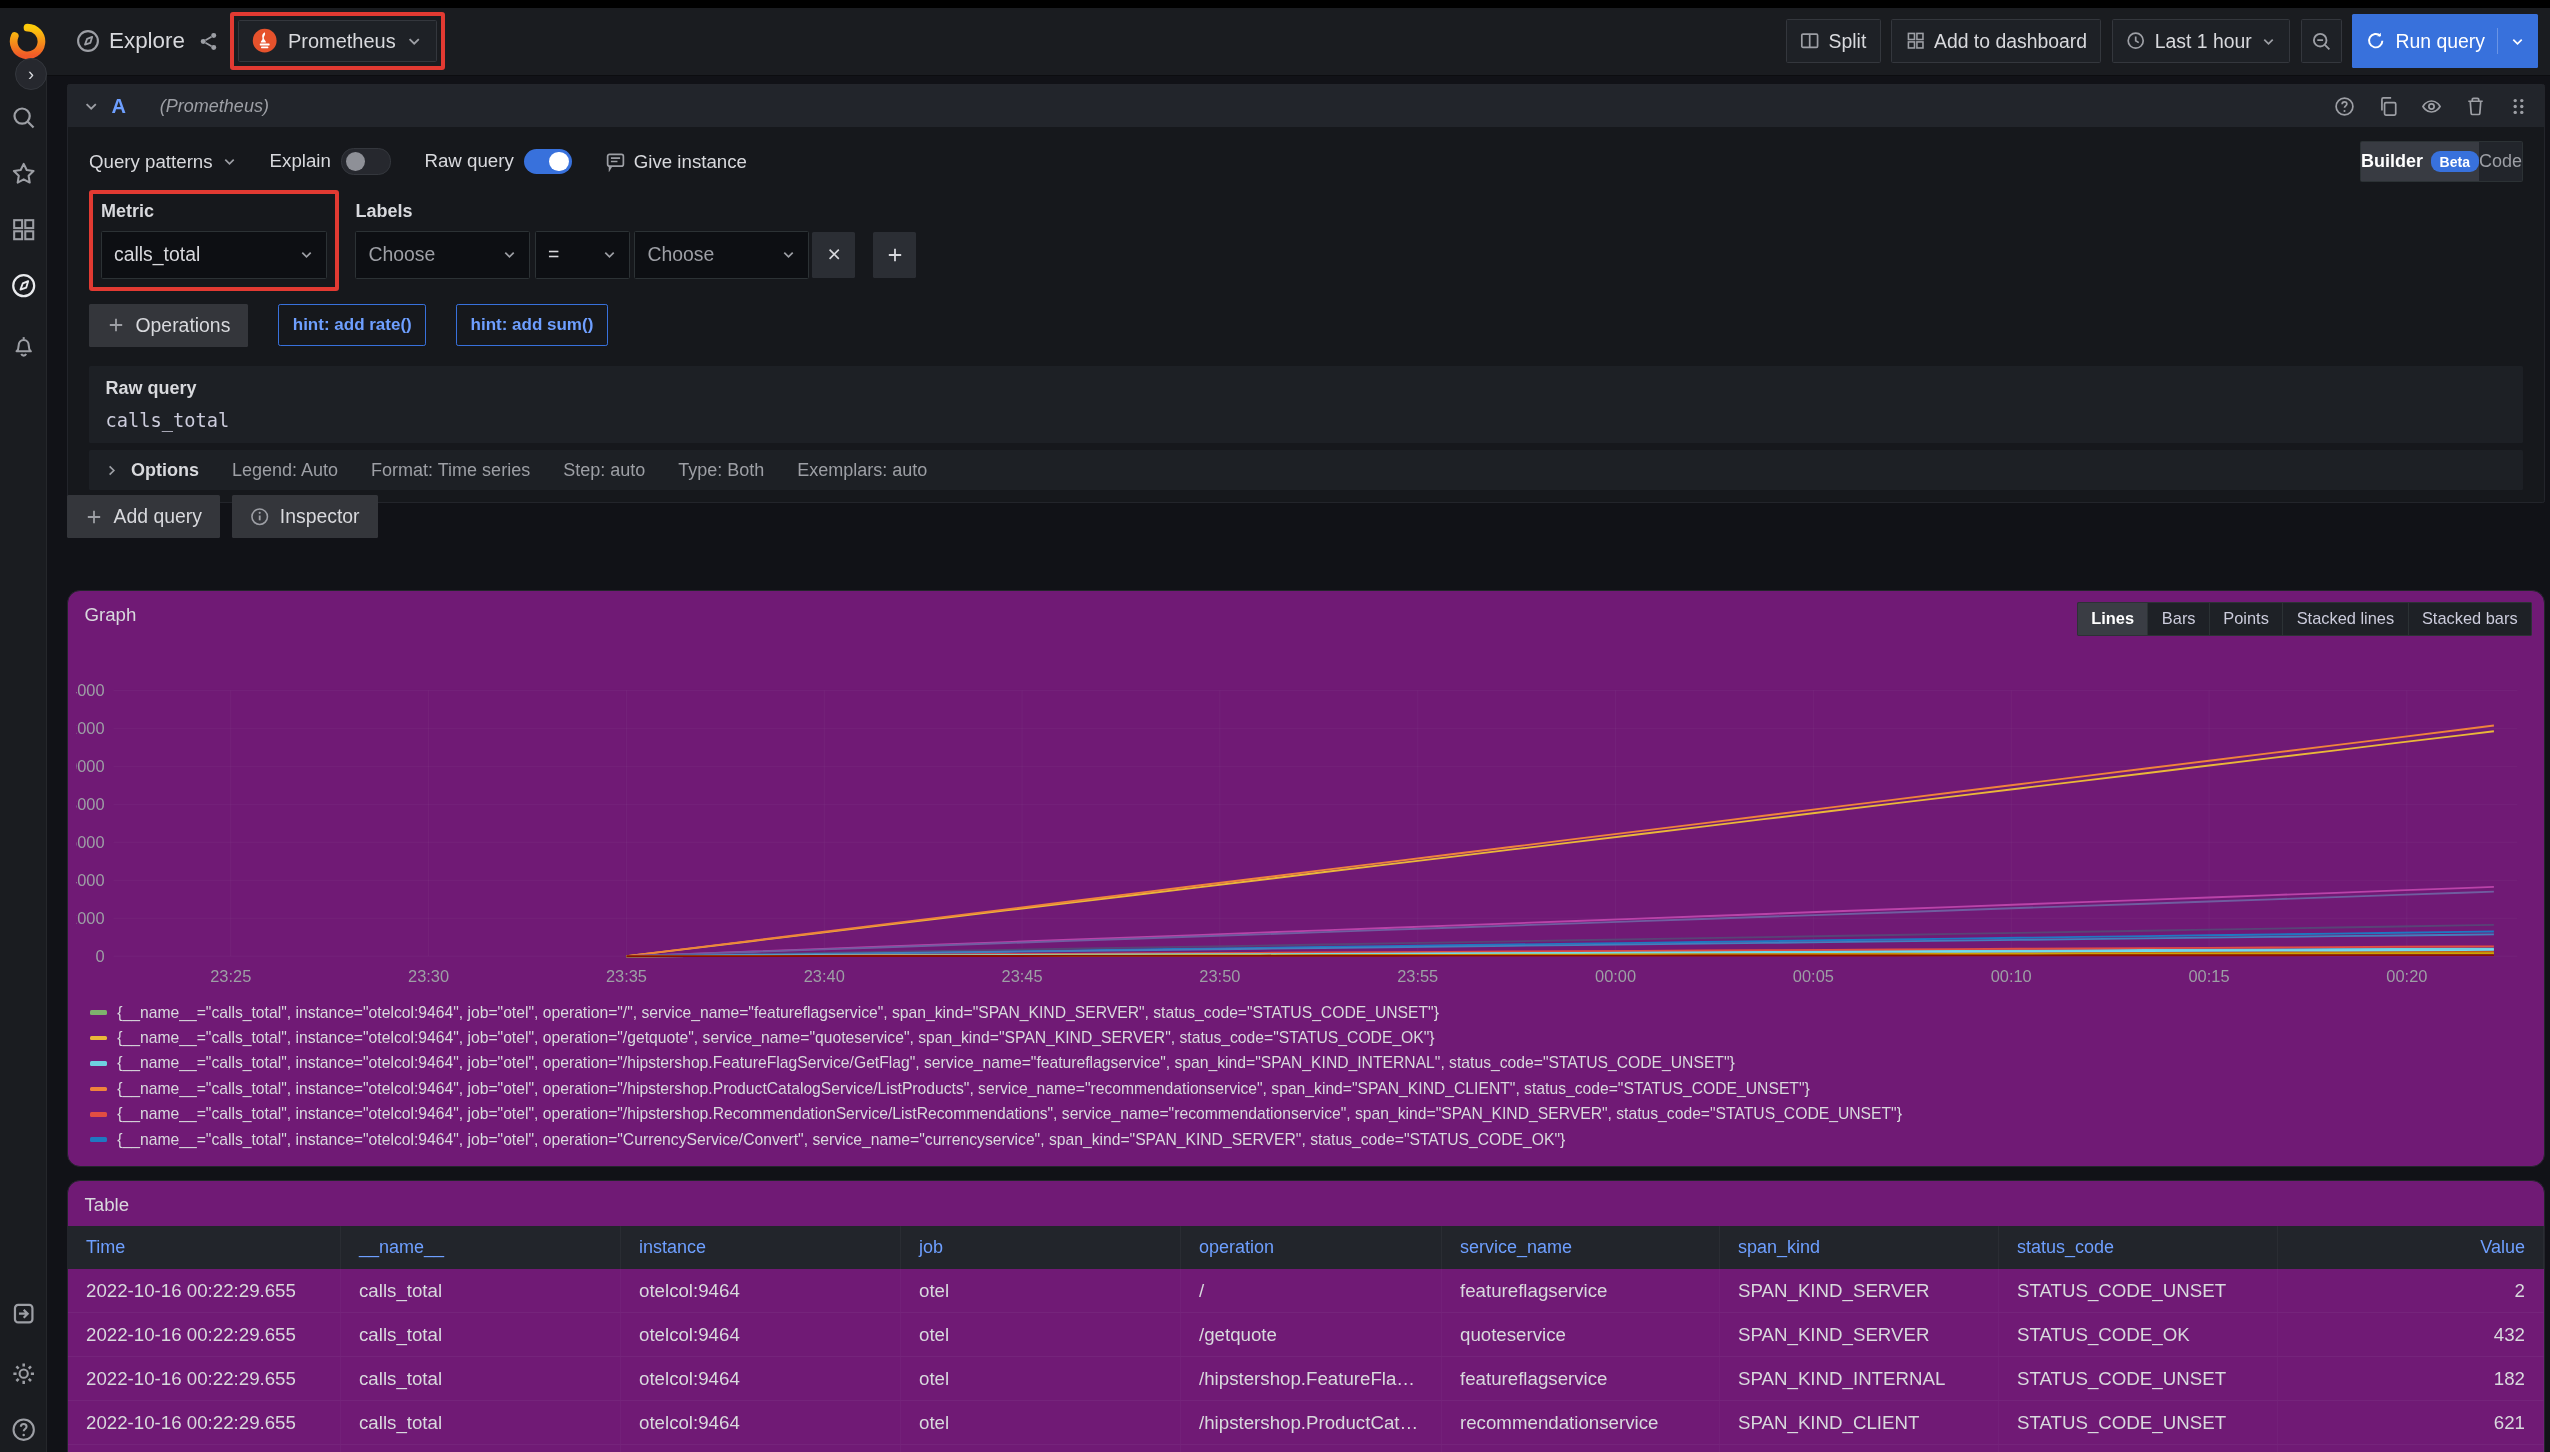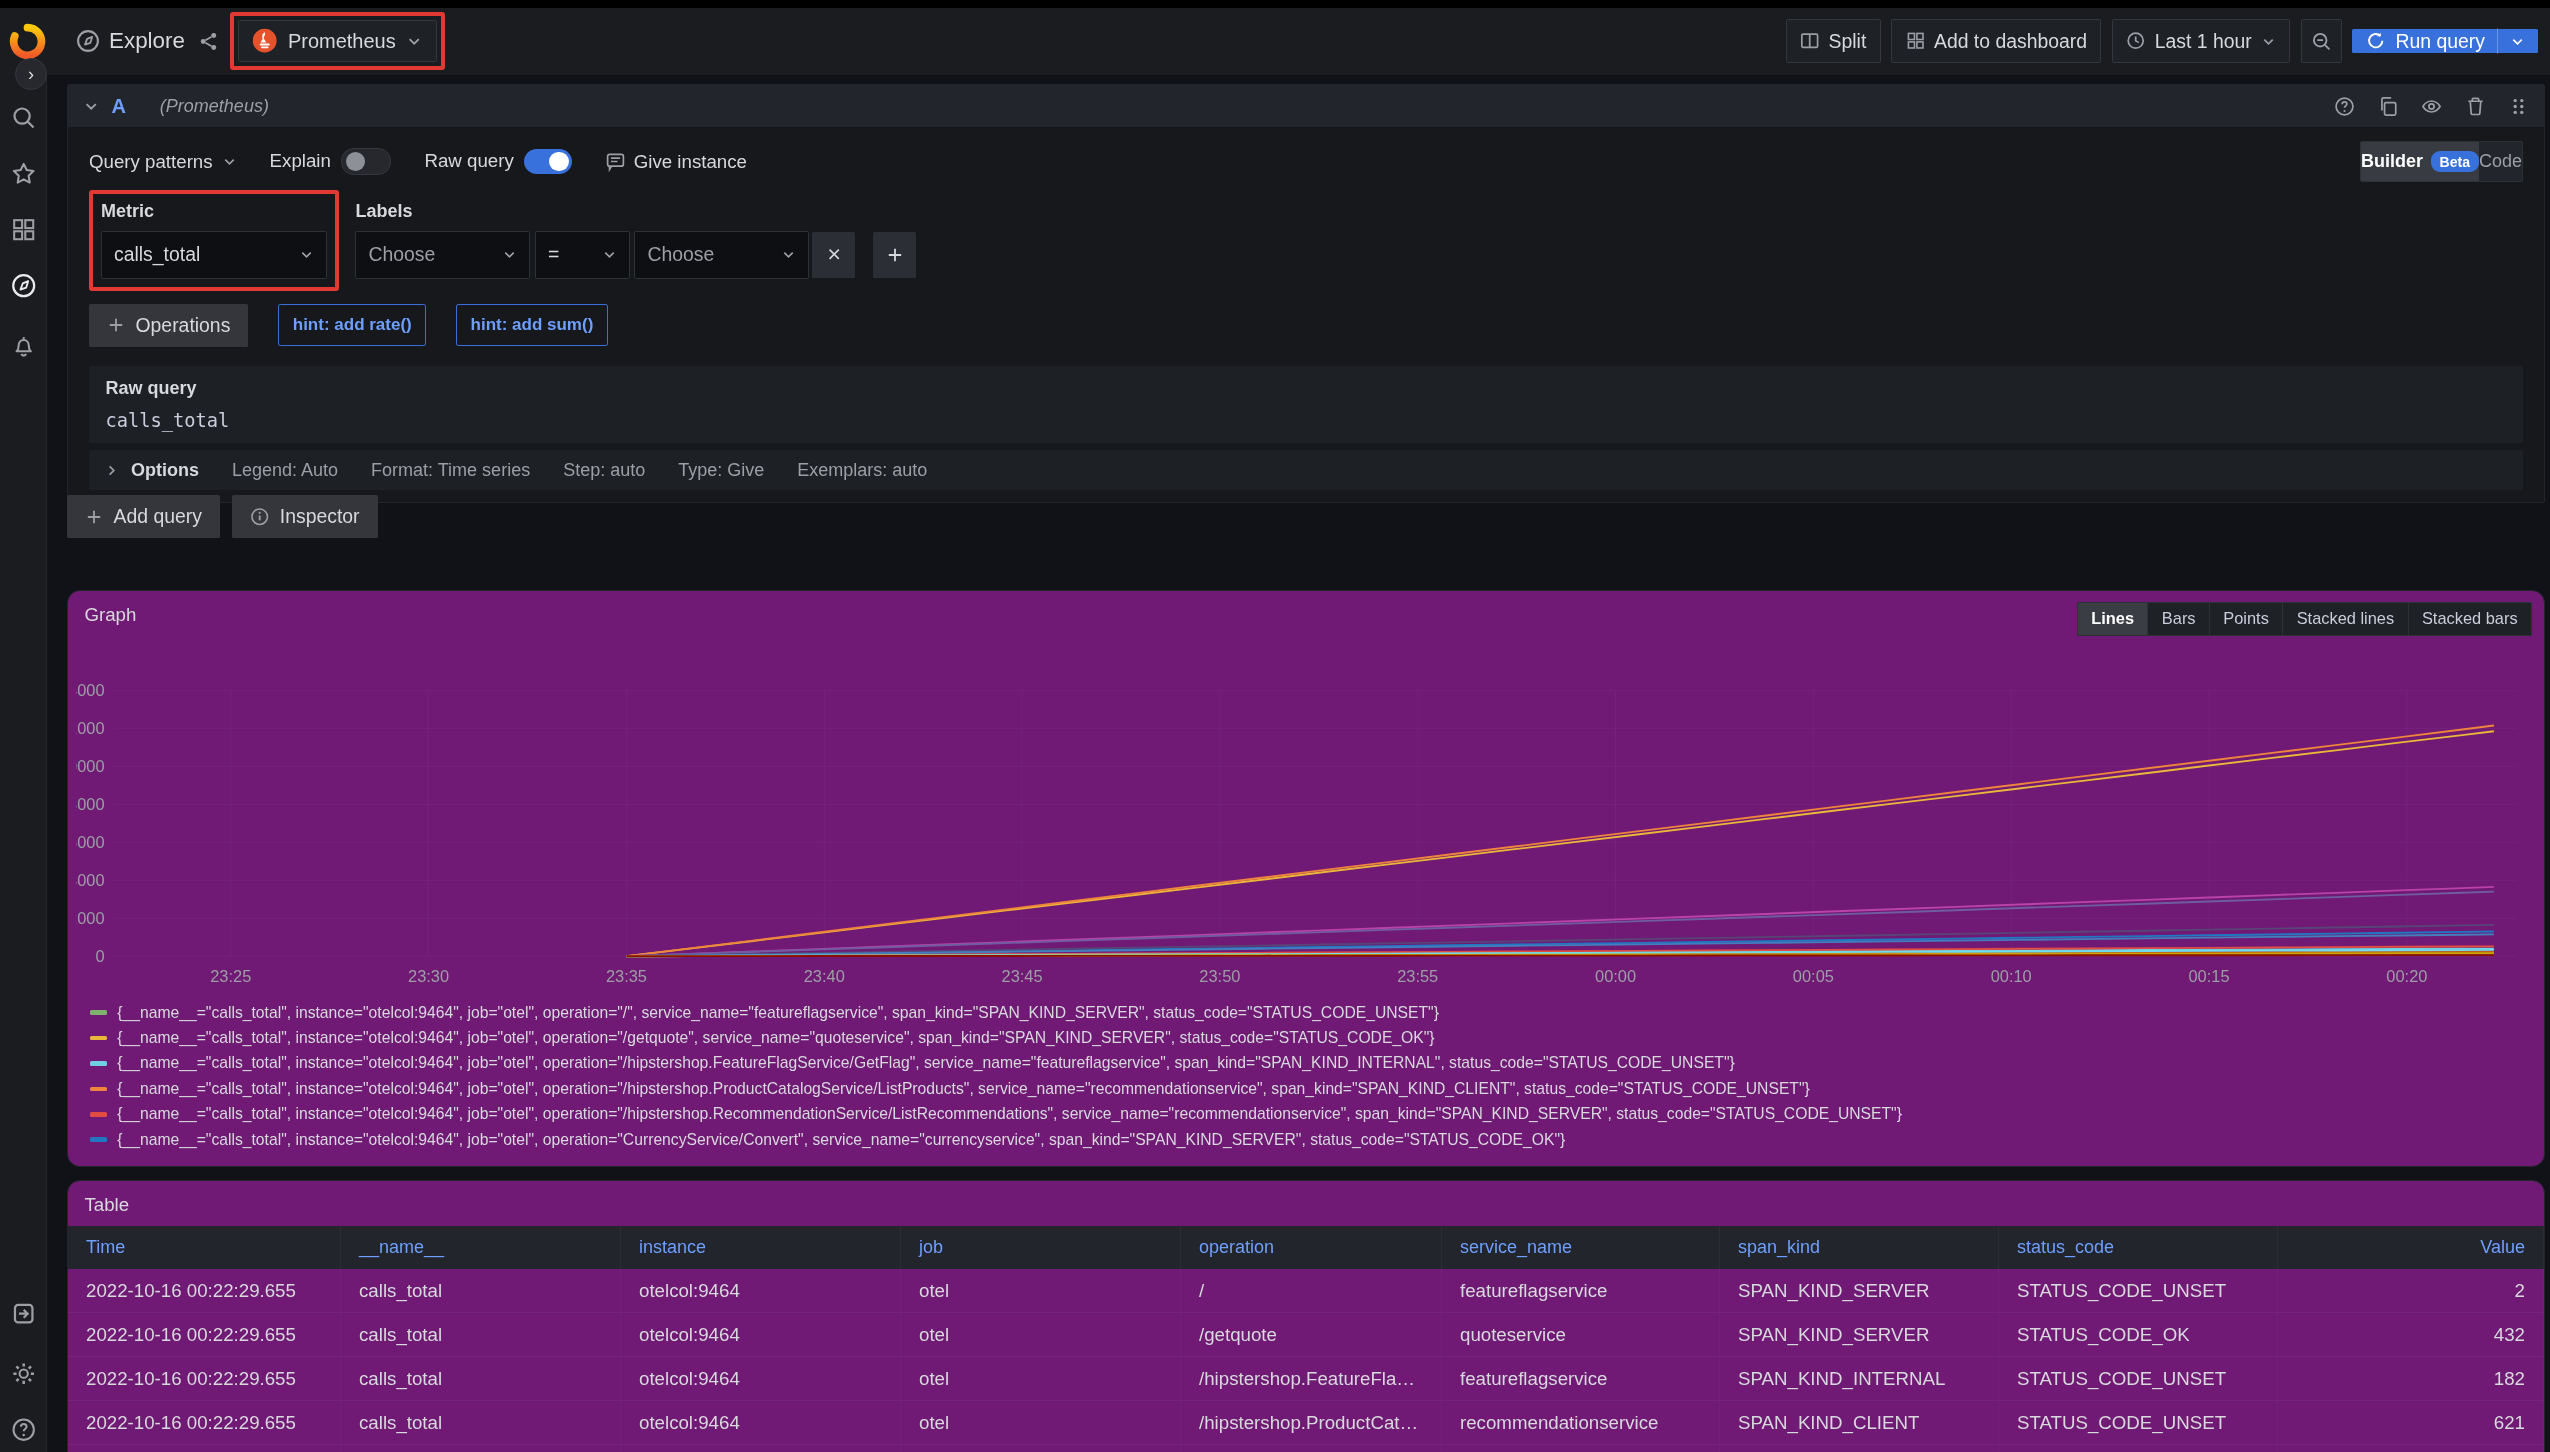--- a/index.html
+++ b/index.html
@@ -15,21 +15,21 @@
   .logo{width:37px;height:37px;margin-right:30px;}
   .explore-title{font-size:22.4px;font-weight:500;color:#d8d9dd;margin:0 4.5px 0 9px;}
   .nav-ico{width:24px;height:24px;}
   .share-ico{width:21px;height:21px;margin:0 10.5px 0 9px;}
   .red-box{border:4.5px solid #e23a32;border-radius:3px;padding:3.7px;}
   .ds-picker{display:flex;align-items:center;gap:10.5px;background:#1e2126;border:0.7px solid #34373d;
              border-radius:1.5px;height:40px;padding:0 13.4px;font-size:20px;color:#d8d9dd;}
   .nav-right{margin-left:auto;display:flex;align-items:center;gap:10.5px;}
   .nav-btn{display:flex;align-items:center;gap:9px;height:42px;padding:0 13.4px;border:0.7px solid #34373d;
            border-radius:1.5px;background:#1e2126;color:#d8d9dd;font-size:19.4px;font-weight:500;cursor:pointer;}
-  .run-btn{display:flex;align-items:center;gap:10.5px;height:24px;padding:0 13.4px;border-radius:1.5px;
+  .run-btn{display:flex;align-items:center;gap:10.5px;height:54px;padding:0 13.4px;border-radius:1.5px;
            background:#3871dc;color:#fff;font-size:19.4px;font-weight:500;cursor:pointer;}
   .run-divider{width:0.7px;height:25.4px;background:rgba(255,255,255,0.25);margin:0 1.5px;}
 
   
   .sidebar{position:absolute;top:75px;bottom:0;left:0;width:46px;background:#1a1c20;
            border-right:0.7px solid rgba(255,255,255,0.05);}
   .side-icon{position:absolute;left:10.5px;width:25.4px;height:25.4px;color:#9d9fa5;}
   .side-icon.active{color:#e9eaed;}
   .expand-btn{position:absolute;top:58px;left:15px;width:30px;height:30px;border-radius:50%;
               background:#26282e;color:#d8d9dd;display:flex;align-items:center;justify-content:center;
@@ -385,21 +385,21 @@
         <div class="options-label">
           <svg class="icon" width="15" height="15" viewBox="0 0 16 16">
             <path d="M6 3.5 10.5 8 6 12.5" stroke="currentColor" stroke-width="1.8" fill="none"></path>
             </svg>
           <span>Options</span>
         </div>
         <div style="display:flex;gap:33px;">
             <span class="opt-meta">Legend: Auto</span>
             <span class="opt-meta">Format: Time series</span>
             <span class="opt-meta">Step: auto</span>
-            <span class="opt-meta">Type: Give</span>
+            <span class="opt-meta">Type: Both</span>
             <span class="opt-meta">Exemplars: auto</span>
           </div>
       </div>
     </div>
   </div>
 
   <div class="post-buttons">
     <div class="gray-btn">
       <svg class="icon" width="18" height="18" viewBox="0 0 16 16">
         <path d="M8 2.5v11M2.5 8h11" stroke="currentColor" stroke-width="1.6"></path>

